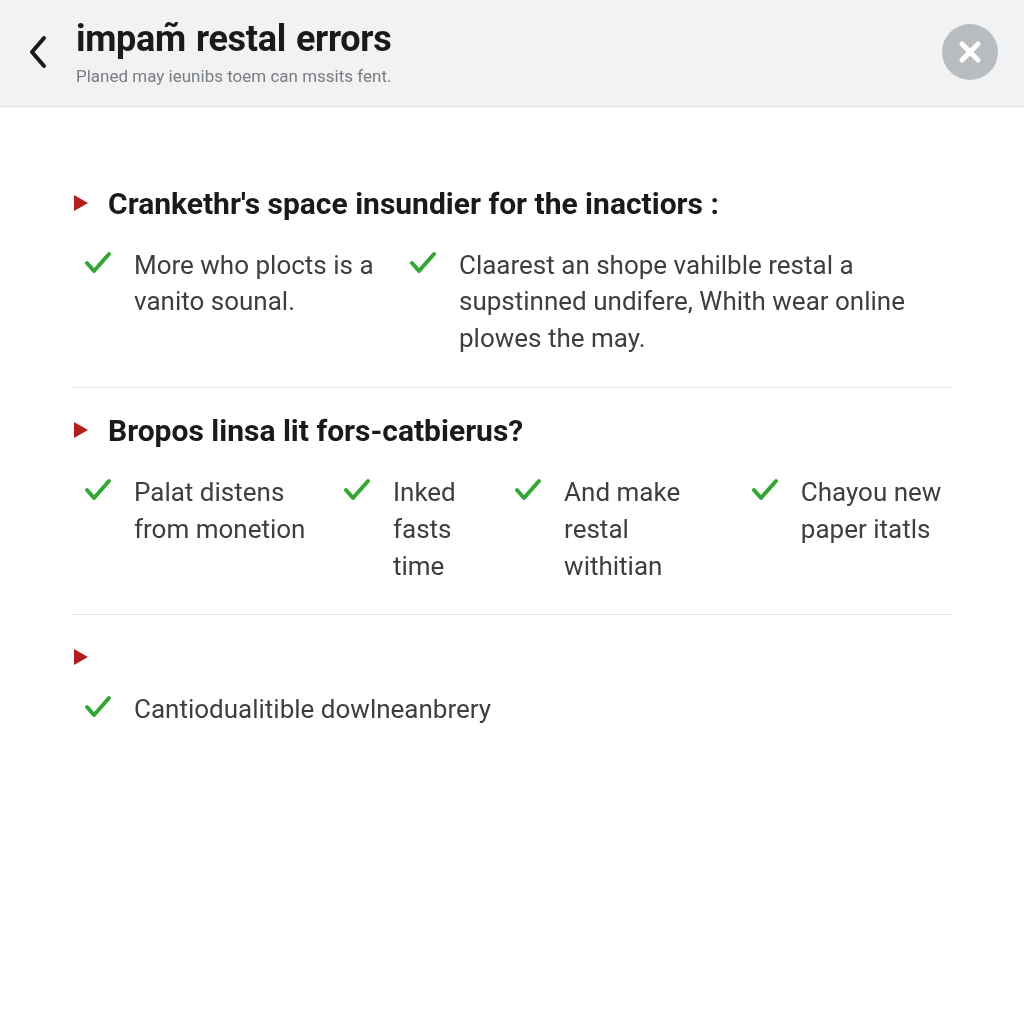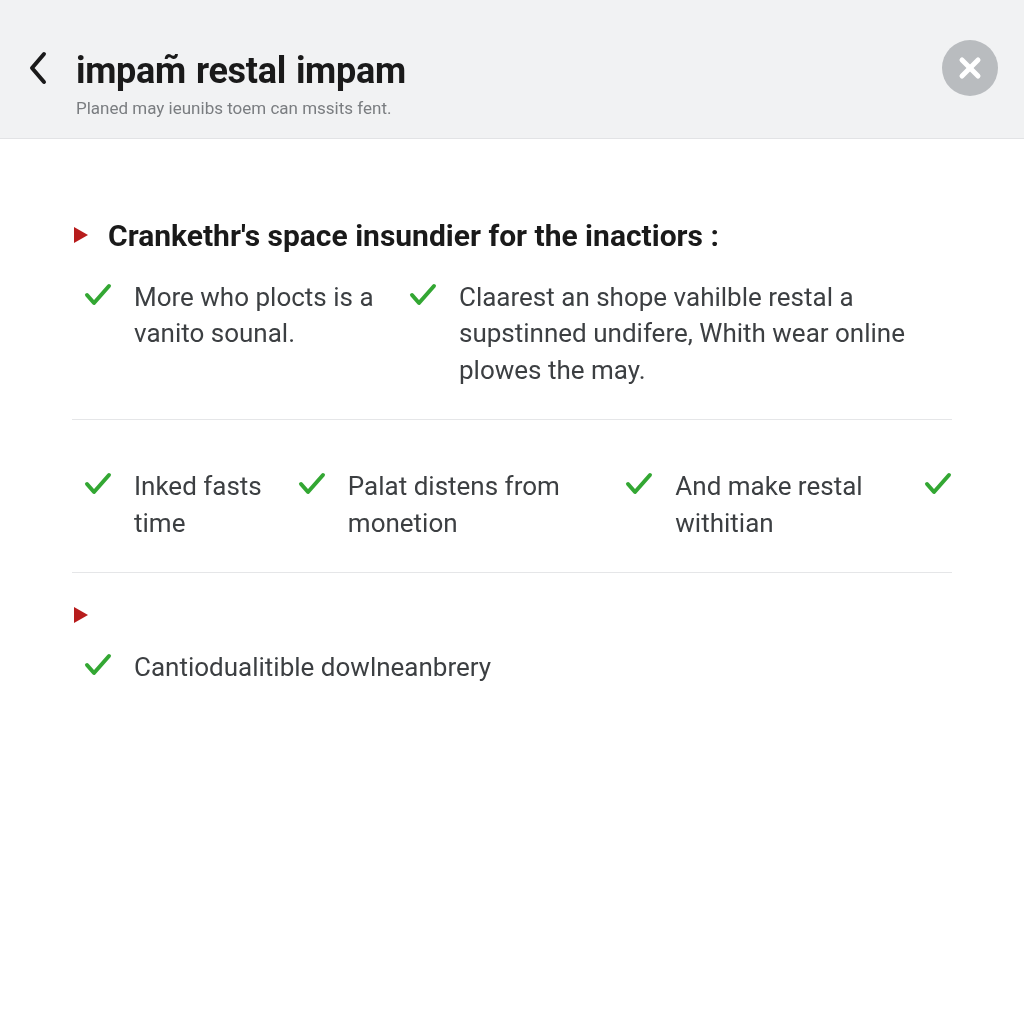--- a/index.html
+++ b/index.html
@@ -18,21 +18,20 @@
     cursor: pointer;
   }
   .titles { flex: 1; min-width: 0; }
   .page-title {
     font-size: 36px;
     font-weight: 700;
     color: #1a1a1a;
     letter-spacing: -0.3px;
     display: flex; align-items: baseline; gap: 10px;
     white-space: nowrap;
-    margin-top: 32px;
   }
   .page-subtitle {
     font-size: 17px;
     color: #7a7d80;
     margin-top: 6px;
   }
   .close-btn {
     width: 56px; height: 56px;
     border-radius: 50%;
     background: #b9bcbf;
@@ -87,21 +86,21 @@
 <div class="header">
   <div class="back-btn">
     <svg width="24" height="36" viewBox="0 0 24 36">
       <polyline points="18,4 6,18 18,32" fill="none" stroke="#1a1a1a" stroke-width="4" stroke-linecap="round" stroke-linejoin="round"></polyline>
     </svg>
   </div>
   <div class="titles">
     <div class="page-title">
       <span>impam̃</span>
       <span>restal</span>
-      <span>impam</span>
+      <span>errors</span>
     </div>
     <div class="page-subtitle">Planed may ieunibs toem can mssits fent.</div>
   </div>
   <div class="close-btn">
     <svg width="26" height="26" viewBox="0 0 26 26">
       <line x1="5" y1="5" x2="21" y2="21" stroke="#ffffff" stroke-width="5" stroke-linecap="round"></line>
       <line x1="21" y1="5" x2="5" y2="21" stroke="#ffffff" stroke-width="5" stroke-linecap="round"></line>
     </svg>
   </div>
 </div>
@@ -125,43 +124,50 @@
       <div class="item">
         <svg class="check" width="28" height="24" viewBox="0 0 28 24">
           <polyline points="3,12 10,20 25,3" fill="none" stroke="#33a733" stroke-width="4" stroke-linecap="round" stroke-linejoin="round"></polyline>
         </svg>
         <div class="item-text">Claarest an shope vahilble restal a supstinned undifere, Whith wear online plowes the may.</div>
       </div>
     </div>
   </div>
 
   <div class="section">
+    <div class="section-header">
+      <svg class="tri" width="18" height="20" viewBox="0 0 18 20">
+        <polygon points="2,2 16,10 2,18" fill="#b71c1c"></polygon>
+      </svg>
+      <div class="section-title">Bropos linsa lit fors-catbierus?</div>
+    </div>
     <div class="items">
       <div class="item">
         <svg class="check" width="28" height="24" viewBox="0 0 28 24">
           <polyline points="3,12 10,20 25,3" fill="none" stroke="#33a733" stroke-width="4" stroke-linecap="round" stroke-linejoin="round"></polyline>
         </svg>
-        <div class="item-text">Inked fasts time</div>
+        <div class="item-text">Palat distens from monetion</div>
       </div>
       <div class="item">
         <svg class="check" width="28" height="24" viewBox="0 0 28 24">
           <polyline points="3,12 10,20 25,3" fill="none" stroke="#33a733" stroke-width="4" stroke-linecap="round" stroke-linejoin="round"></polyline>
         </svg>
-        <div class="item-text">Palat distens from monetion</div>
+        <div class="item-text">Inked fasts time</div>
       </div>
       <div class="item">
         <svg class="check" width="28" height="24" viewBox="0 0 28 24">
           <polyline points="3,12 10,20 25,3" fill="none" stroke="#33a733" stroke-width="4" stroke-linecap="round" stroke-linejoin="round"></polyline>
         </svg>
         <div class="item-text">And make restal withitian</div>
       </div>
       <div class="item">
         <svg class="check" width="28" height="24" viewBox="0 0 28 24">
           <polyline points="3,12 10,20 25,3" fill="none" stroke="#33a733" stroke-width="4" stroke-linecap="round" stroke-linejoin="round"></polyline>
         </svg>
+        <div class="item-text">Chayou new paper itatls</div>
       </div>
     </div>
   </div>
 
   <div class="section">
     <div class="section-header">
       <svg class="tri" width="18" height="20" viewBox="0 0 18 20">
         <polygon points="2,2 16,10 2,18" fill="#b71c1c"></polygon>
       </svg>
     </div>

